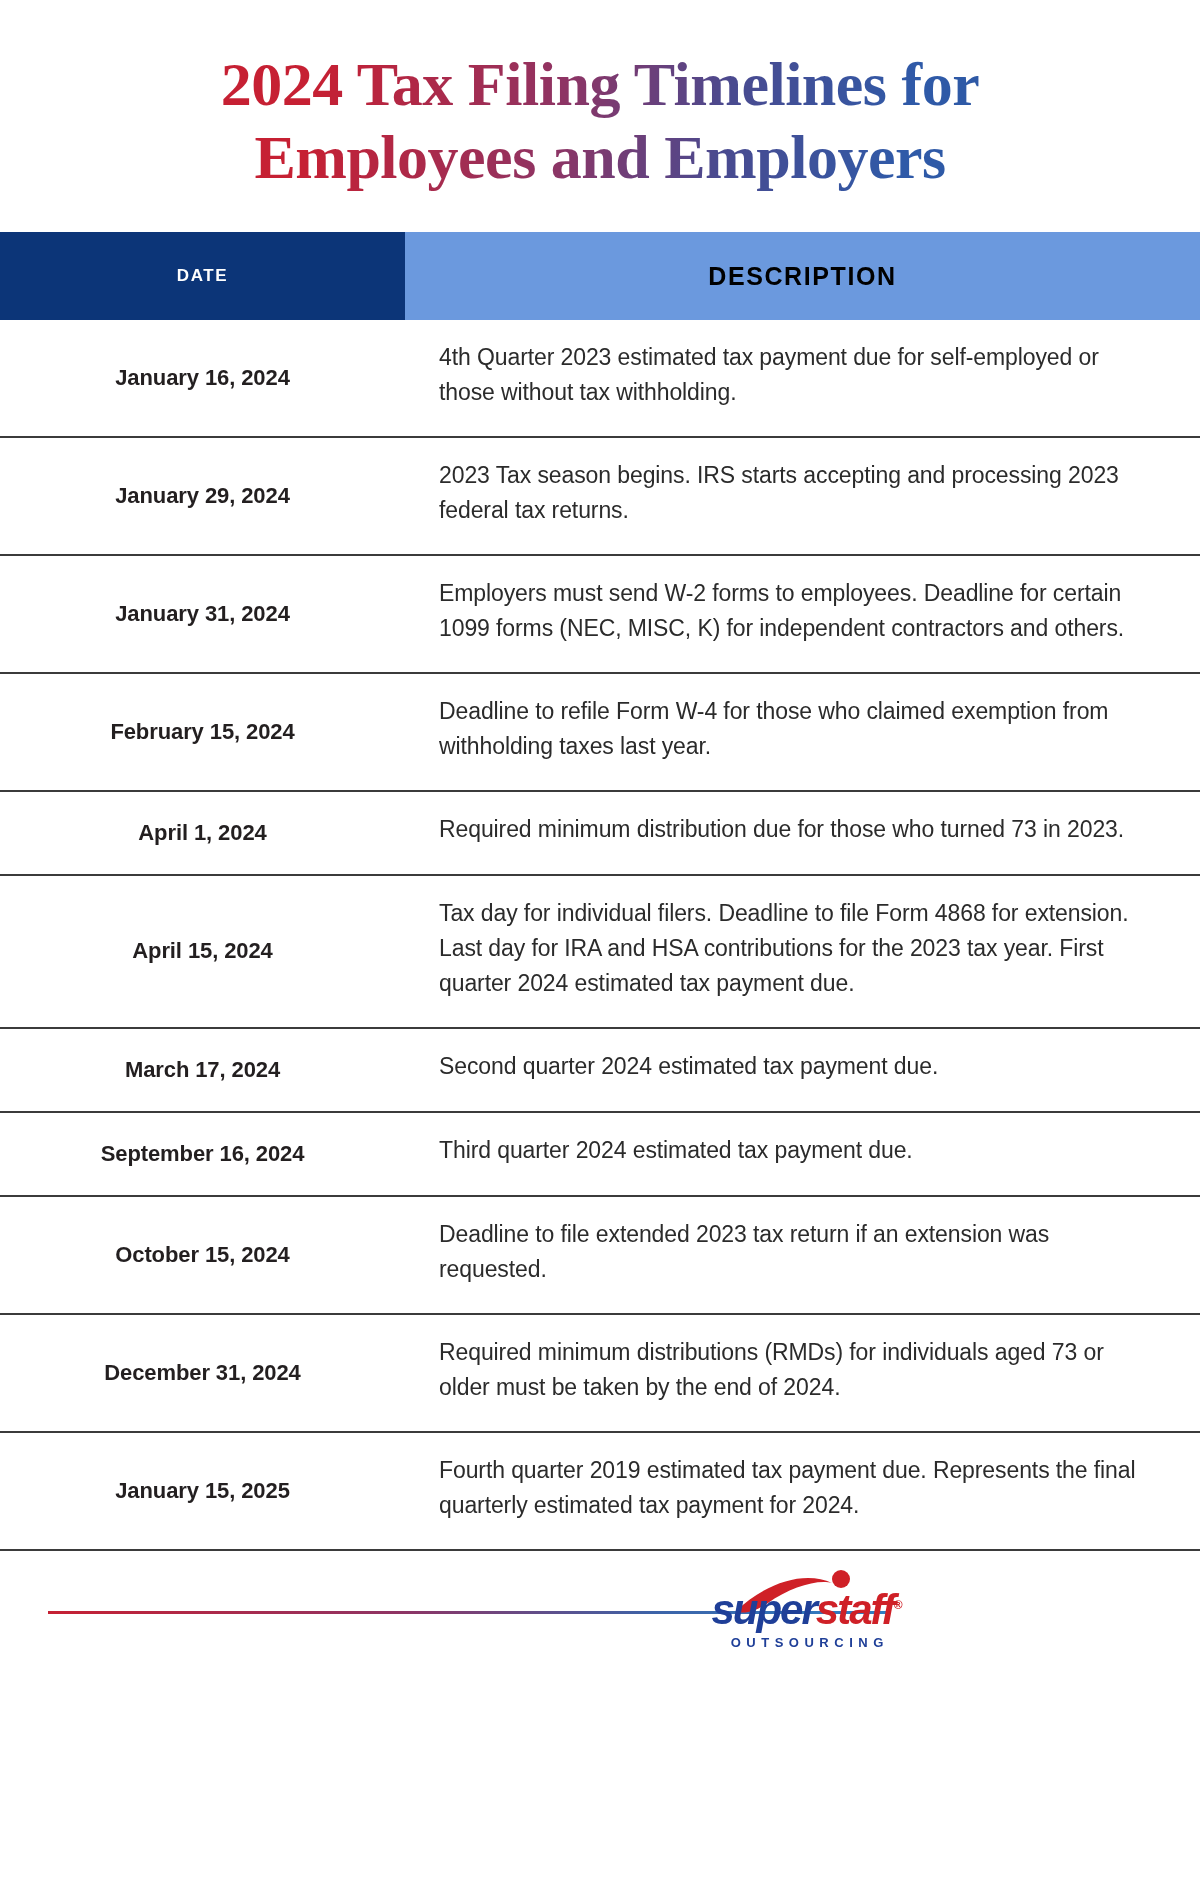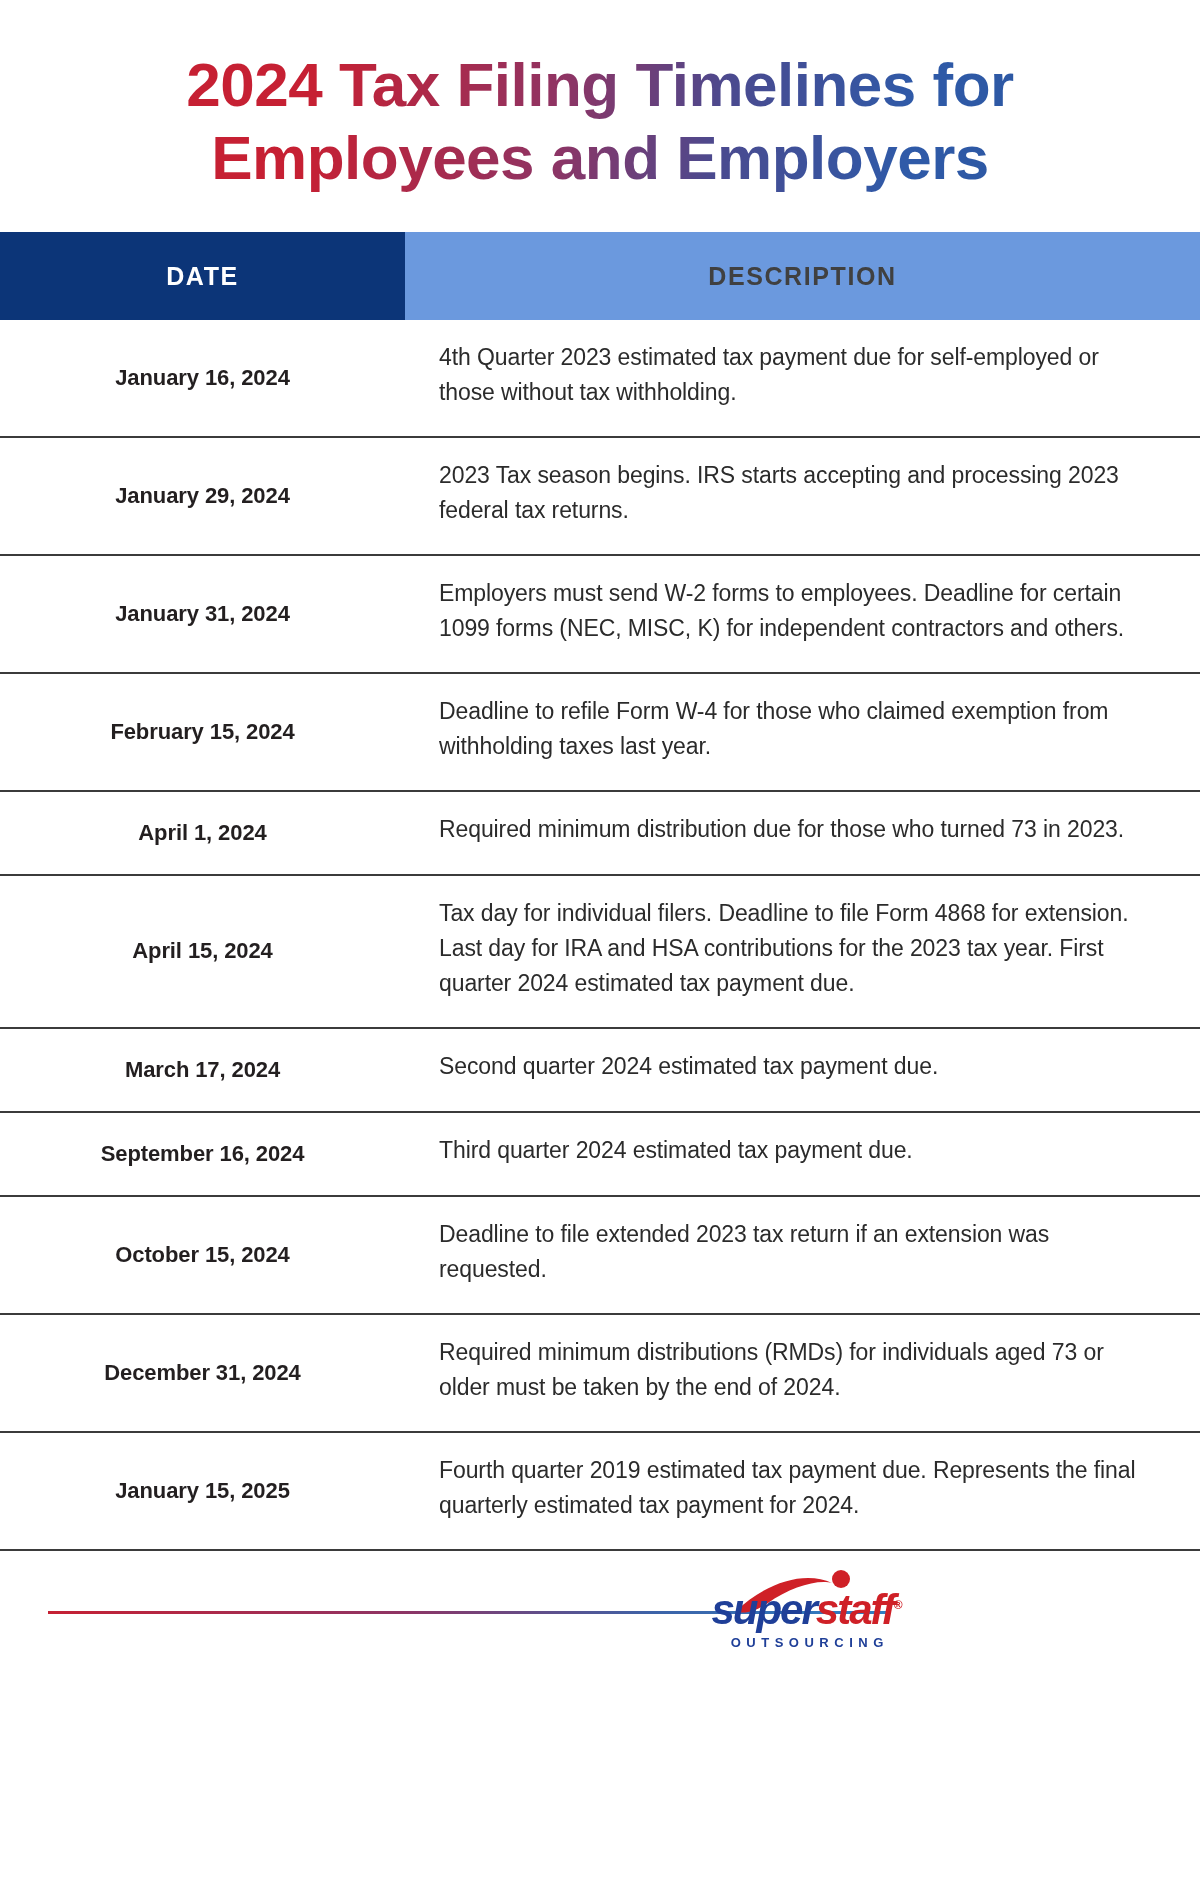--- a/index.html
+++ b/index.html
@@ -16,21 +16,21 @@
     overflow: hidden;
   }
 
   
   .title-wrap {
     padding: 48px 40px 0 40px;
     text-align: center;
   }
 
   .title {
-    font-family: Liberation Sans, sans-serif;
+    font-family: Liberation Serif, serif;
     font-size: 62px;
     font-weight: bold;
     line-height: 1.18;
     letter-spacing: -0.5px;
     background-image: linear-gradient(100deg,
         #c62033 0%,
         #c62033 22%,
         #8e3464 46%,
         #4a4a8f 62%,
         #2f5aa8 80%,
@@ -49,30 +49,30 @@
     margin-top: 38px;
     border-collapse: collapse;
   }
 
   .thead-row { height: 88px; }
 
   .th-date {
     width: 405px;
     background: #0c3578;
     color: #ffffff;
-    font-size: 25px;
+    font-size: 17px;
     font-weight: bold;
     letter-spacing: 1.6px;
     text-align: center;
     vertical-align: middle;
   }
 
   .th-desc {
     background: #6b99de;
-    color: #404040;
+    color: #000000;
     font-size: 25px;
     font-weight: bold;
     letter-spacing: 1.6px;
     text-align: center;
     vertical-align: middle;
   }
 
   .row {
     border-bottom: 2px solid #3b3b3b;
     background: #ffffff;

